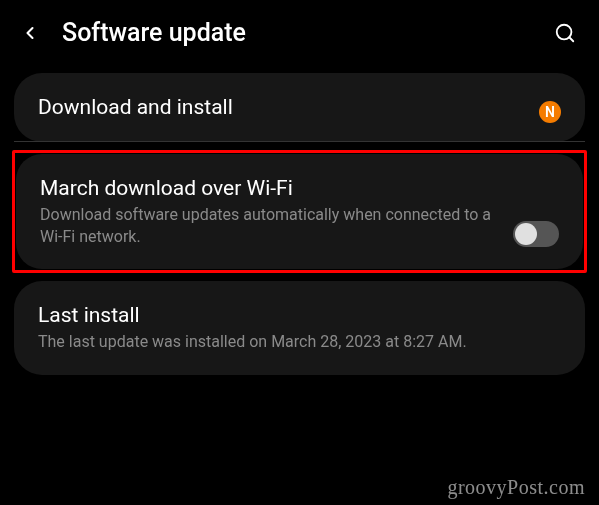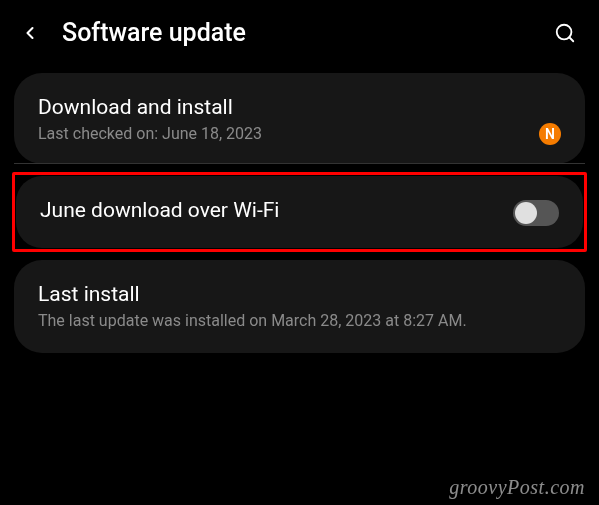--- a/index.html
+++ b/index.html
@@ -104,21 +104,20 @@
       border-radius: 50%;
       position: absolute;
       top: 2px;
       left: 2px;
     }
     .watermark {
       position: absolute;
       bottom: 6px;
       right: 14px;
       font-family: Georgia, 'Times New Roman', serif;
-      font-style: italic;
       font-size: 20px;
       color: rgba(255,255,255,0.55);
       letter-spacing: 0.5px;
     }
   </style>
 </head>
 <body>
 
 <div class="header">
   <div class="back-btn">
@@ -132,32 +131,32 @@
       <circle cx="11" cy="11" r="8"></circle>
       <line x1="21" y1="21" x2="16.65" y2="16.65"></line>
     </svg>
   </div>
 </div>
 
 <div class="card" style="padding-bottom:0;">
   <div class="row">
     <div class="row-text">
       <div class="row-title">Download and install</div>
-      <div class="row-subtitle">Last checked on: June 18, 2023</div>
     </div>
     <div class="badge">N</div>
   </div>
   <div class="divider"></div>
 </div>
 
 <div class="highlight-wrap">
   <div class="card">
     <div class="row">
       <div class="row-text">
-        <div class="row-title">June download over Wi-Fi</div>
+        <div class="row-title">March download over Wi-Fi</div>
+        <div class="row-subtitle">Download software updates automatically when connected to a Wi-Fi network.</div>
       </div>
       <div class="toggle">
         <div class="toggle-knob"></div>
       </div>
     </div>
   </div>
 </div>
 
 <div class="card">
   <div class="row">

